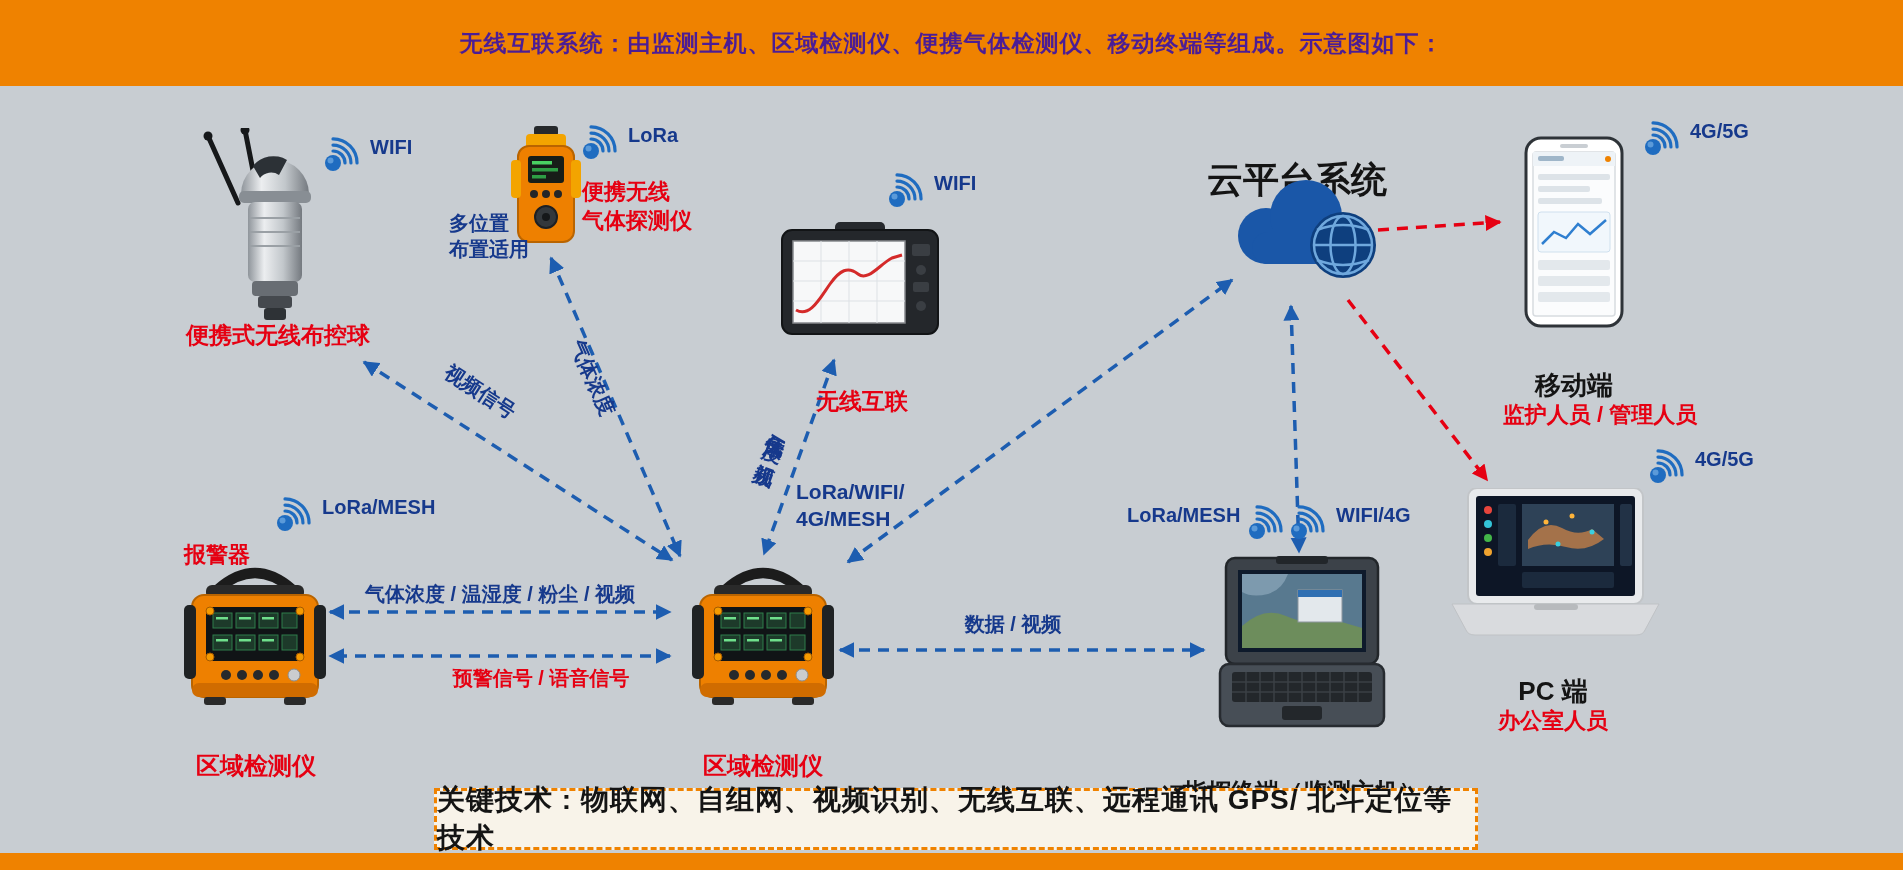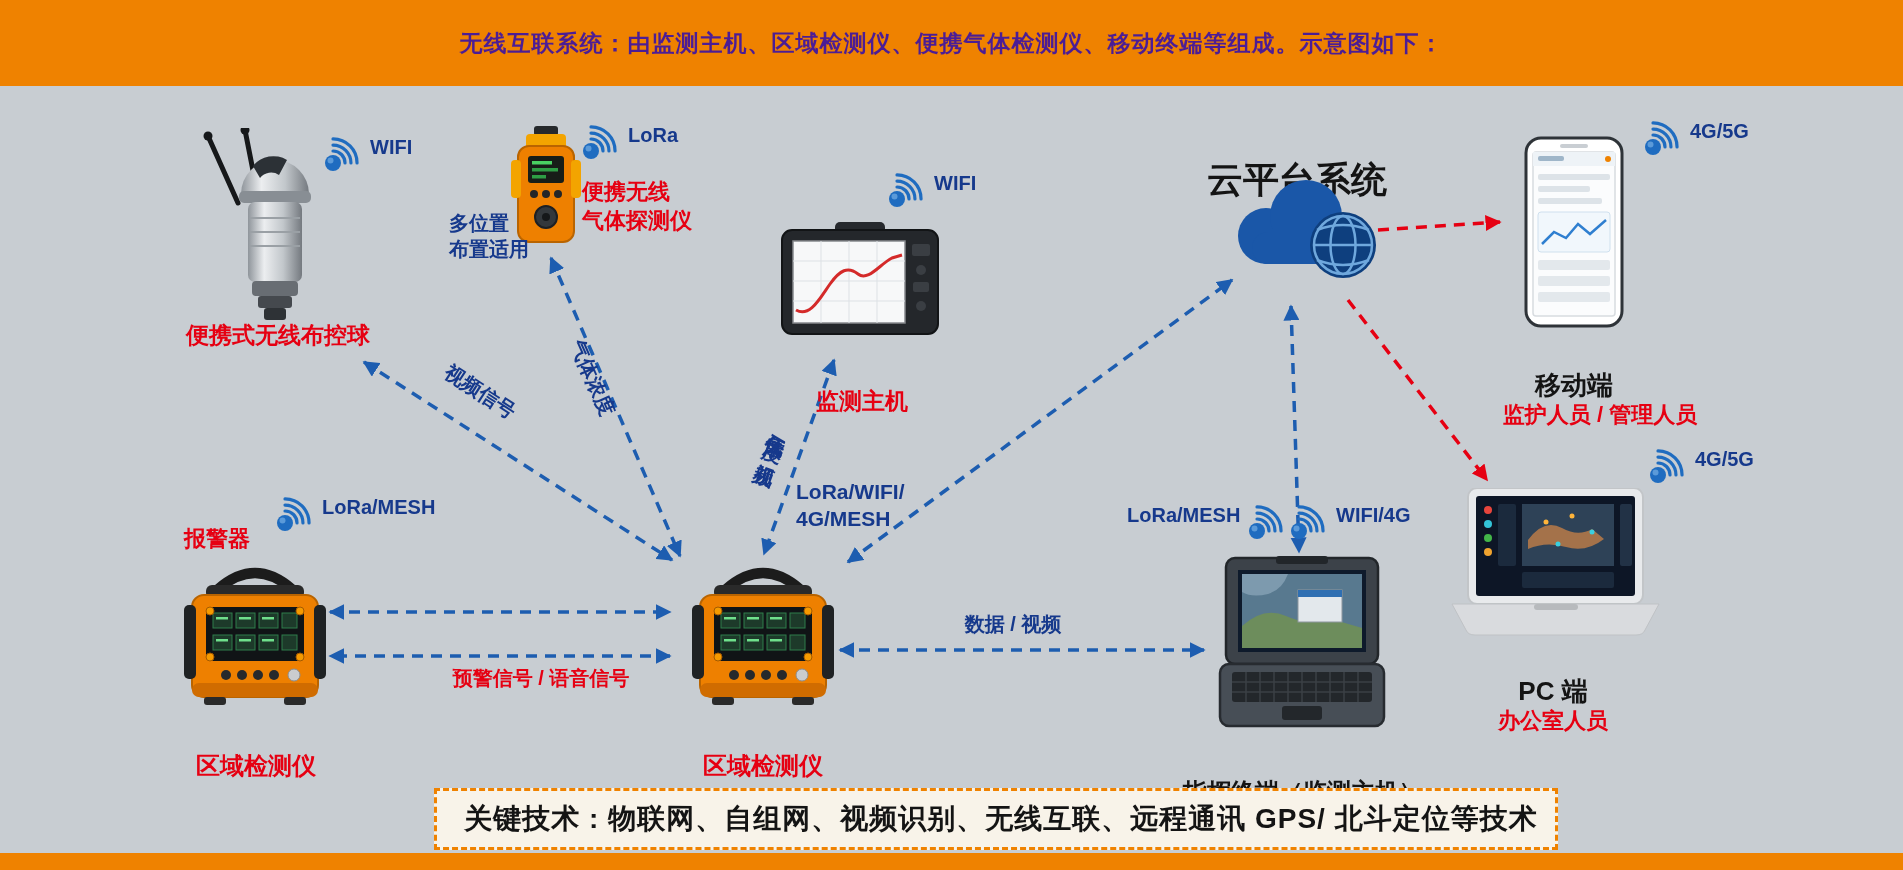--- a/index.html
+++ b/index.html
@@ -23,23 +23,23 @@
   .lbl { position:absolute; font-weight:bold; white-space:nowrap; }
   .red  { color:#e60012; }
   .navy { color:#16398c; }
   .blk  { color:#141414; }
   .ctr  { text-align:center;margin-top:38px; }
   .two span { display:block; line-height:1.3; }
 
   .linklbl { position:absolute; font-weight:bold; white-space:nowrap; font-size:20px; }
   .vert { writing-mode:vertical-rl; letter-spacing:2px; }
 
-  .footer { position:absolute; left:434px; top:788px; width:1124px; height:62px;
+  .footer { position:absolute; left:434px; top:788px; width:1044px; height:62px;
             background:#f8f3e9; border:3px dashed #ef8200;
-            display:flex; align-items:center; justify-content:center;padding-left:10px; }
+            display:flex; align-items:center; justify-content:center; }
   .footer span { font-size:28px; font-weight:bold; color:#141414; letter-spacing:1px; }
 </style>
 </head>
 <body>
 
 <div class="stage">
 
   <header class="banner">
     <span>无线互联系统：由监测主机、区域检测仪、便携气体检测仪、移动终端等组成。示意图如下：</span>
   </header>
@@ -179,21 +179,21 @@
             <circle cx="-2.5" cy="-2.5" r="3" fill="#6aa6de" opacity="0.8"></circle>
             <g transform="rotate(45)" stroke="#1f6cc0" stroke-width="3.2" fill="none" stroke-linecap="round">
               <path d="M-8.5,-8.5 A12 12 0 0 1 8.5,-8.5"></path>
               <path d="M-12.7,-12.7 A18 18 0 0 1 12.7,-12.7"></path>
               <path d="M-17,-17 A24 24 0 0 1 17,-17"></path>
             </g>
           </g>
         </svg></span>
     <span class="sigtext">WIFI</span>
   </div>
-  <div class="lbl red ctr" style="left:783px; top:348px; width:158px; font-size:23px;">监测主机</div>
+  <div class="lbl red ctr" style="left:783px; top:348px; width:158px; font-size:23px;">无线互联</div>
 
   <div class="lbl blk ctr" style="left:1192px; top:118px; width:210px; font-size:36px;">云平台系统</div>
   <div class="dev" style="left:1222px; top:168px;">
     <svg width="165" height="125" viewBox="0 0 165 125">
       <g fill="#1a57a8">
         <circle cx="44" cy="68" r="28"></circle>
         <circle cx="84" cy="48" r="36"></circle>
         <circle cx="120" cy="70" r="24"></circle>
         <rect x="30" y="64" width="100" height="32" rx="16"></rect>
       </g>
@@ -380,21 +380,21 @@
           <circle cx="62" cy="112" r="5"></circle>
         <circle cx="78" cy="112" r="5"></circle>
           <circle cx="94" cy="112" r="5"></circle>
       </g>
       <circle cx="114" cy="112" r="6" fill="#caccce" stroke="#8c8f92"></circle>
       <rect x="12" y="120" width="126" height="14" rx="7" fill="#d06c00"></rect>
       <rect x="24" y="134" width="22" height="8" rx="3" fill="#2a2a2a"></rect>
       <rect x="104" y="134" width="22" height="8" rx="3" fill="#2a2a2a"></rect>
     </svg>
   </div>
-  <div class="lbl red" style="left:184px; top:524px; font-size:22px;">报警器</div>
+  <div class="lbl red" style="left:184px; top:540px; font-size:22px;">报警器</div>
   <div class="sig" style="left:272px; top:494px;">
     <span class="sigicon"><svg width="46" height="42" viewBox="0 0 46 42">
           <g transform="translate(13,29)">
             <circle r="8" fill="#1f6cc0"></circle>
             <circle cx="-2.5" cy="-2.5" r="3" fill="#6aa6de" opacity="0.8"></circle>
             <g transform="rotate(45)" stroke="#1f6cc0" stroke-width="3.2" fill="none" stroke-linecap="round">
               <path d="M-8.5,-8.5 A12 12 0 0 1 8.5,-8.5"></path>
               <path d="M-12.7,-12.7 A18 18 0 0 1 12.7,-12.7"></path>
               <path d="M-17,-17 A24 24 0 0 1 17,-17"></path>
             </g>
@@ -450,20 +450,21 @@
   </div>
   <div class="lbl red ctr" style="left:686px; top:712px; width:154px; font-size:24px;">区域检测仪</div>
 
   <div class="linklbl navy" style="left:480px; top:392px; transform:translate(-50%,-50%) rotate(33deg);">视频信号</div>
   <div class="linklbl navy" style="left:592px; top:378px; transform:translate(-50%,-50%) rotate(66deg);">气体浓度</div>
   <div class="linklbl navy vert" style="left:779px; top:438px; transform:translate(-50%,-50%) rotate(20deg);">气体浓度 / 视频</div>
   <div class="linklbl navy two" style="left:796px; top:478px; font-size:21px;">
     <span>LoRa/WIFI/</span>
     <span>4G/MESH</span>
   </div>
+  <div class="linklbl navy" style="left:500px; top:594px; transform:translate(-50%,-50%);">气体浓度 / 温湿度 / 粉尘 / 视频</div>
   <div class="linklbl red" style="left:501px; top:678px; transform:translate(-50%,-50%);margin-left:40px;">预警信号 / 语音信号</div>
   <div class="linklbl navy" style="left:1013px; top:624px; transform:translate(-50%,-50%);">数据 / 视频</div>
 
   <div class="footer">
     <span>关键技术 : 物联网、自组网、视频识别、无线互联、远程通讯 GPS/ 北斗定位等技术</span>
   </div>
 
   <div class="strip"></div>
 </div>
 

